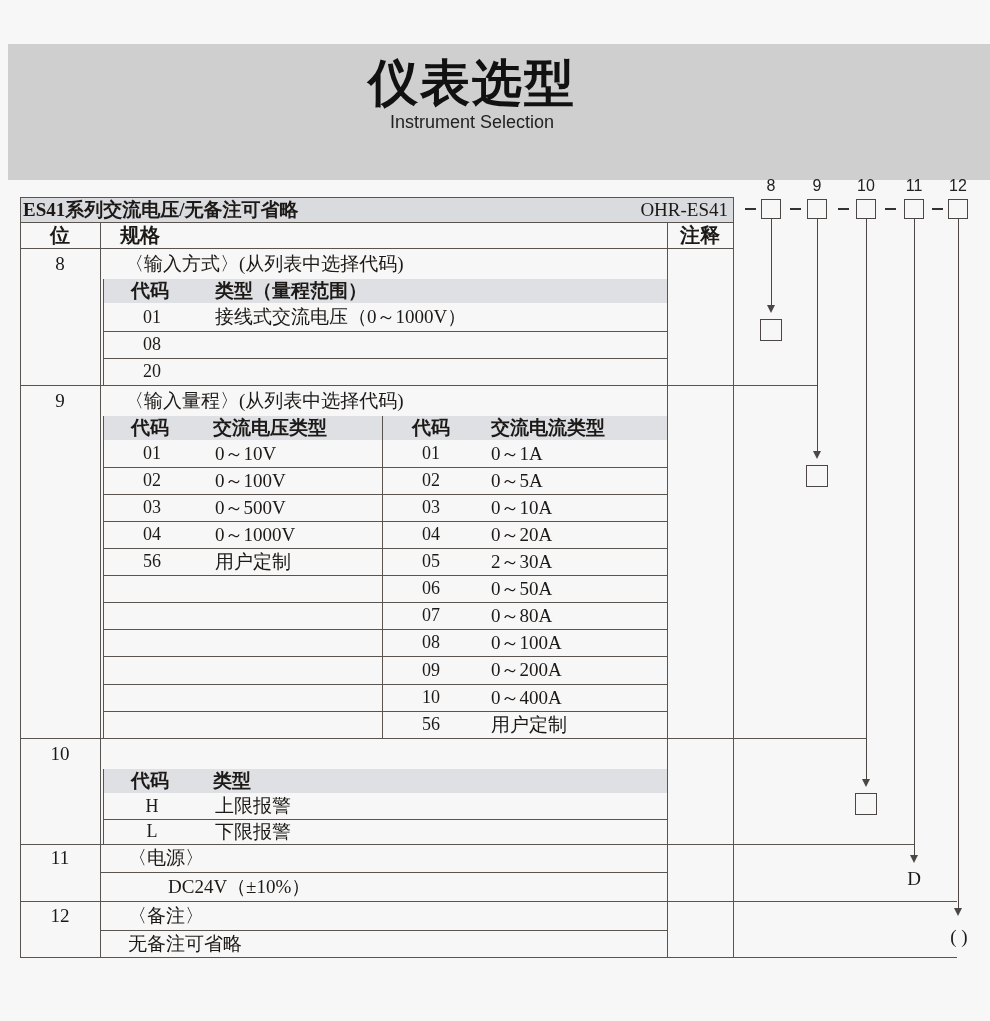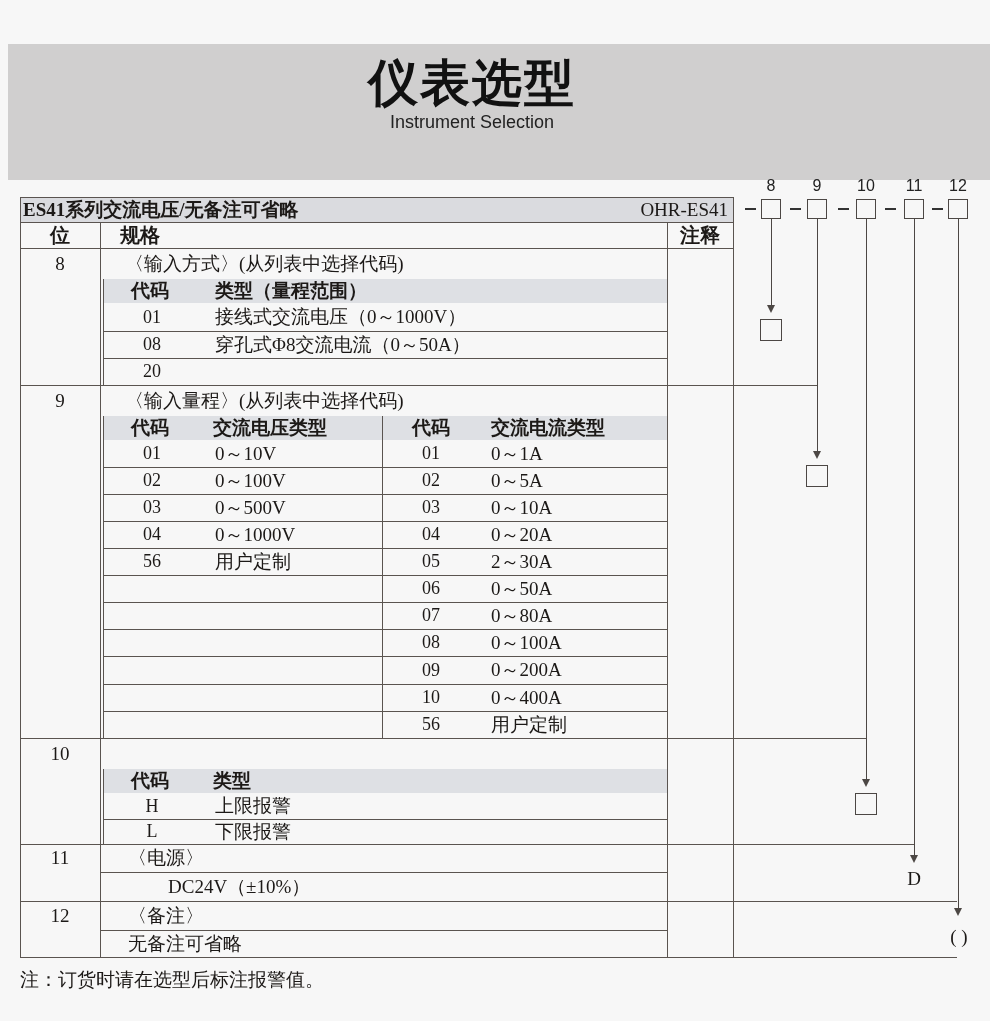--- a/index.html
+++ b/index.html
@@ -77,21 +77,20 @@
   <div class="txt cc" style="left:20px;top:248px;width:80px;height:31px;">8</div>
   <div class="txt" style="left:125px;top:248px;height:31px;">〈输入方式〉(从列表中选择代码)</div>
   <div class="vline" style="left:103px;top:279px;height:106px;"></div>
   <div class="txt bold cc" style="left:118px;top:279px;width:64px;height:24px;">代码</div>
   <div class="txt bold" style="left:215px;top:279px;height:24px;">类型（量程范围）</div>
   <div class="hline" style="left:103px;top:331px;width:564px;"></div>
   <div class="hline" style="left:103px;top:358px;width:564px;"></div>
   <div class="txt code" style="left:132px;top:303px;width:40px;height:28px;">01</div>
   <div class="txt" style="left:215px;top:303px;height:28px;">接线式交流电压（0～1000V）</div>
   <div class="txt code" style="left:132px;top:331px;width:40px;height:27px;">08</div>
-  <div class="txt" style="left:215px;top:331px;height:27px;">穿孔式Φ8交流电流（0～50A）</div>
   <div class="txt code" style="left:132px;top:358px;width:40px;height:27px;">20</div>
 
   <div class="txt cc" style="left:20px;top:385px;width:80px;height:31px;">9</div>
   <div class="txt" style="left:125px;top:385px;height:31px;">〈输入量程〉(从列表中选择代码)</div>
   <div class="vline" style="left:103px;top:416px;height:322px;"></div>
   <div class="vline" style="left:382px;top:416px;height:322px;"></div>
   <div class="txt bold cc" style="left:118px;top:416px;width:64px;height:24px;">代码</div>
   <div class="txt bold" style="left:213px;top:416px;height:24px;">交流电压类型</div>
   <div class="txt bold cc" style="left:399px;top:416px;width:64px;height:24px;">代码</div>
   <div class="txt bold" style="left:491px;top:416px;height:24px;">交流电流类型</div>
@@ -191,15 +190,14 @@
   <div class="pbox" style="left:855px;top:793px;width:22px;height:22px;"></div>
 
   <div class="pline" style="left:914px;top:219px;height:636px;"></div>
   <div class="arrow" style="left:910px;top:855px;"></div>
   <div class="txt cc" style="left:904px;top:866px;width:20px;height:26px;">D</div>
 
   <div class="pline" style="left:958px;top:219px;height:689px;"></div>
   <div class="arrow" style="left:954px;top:908px;"></div>
   <div class="txt cc" style="left:938px;top:924px;width:42px;height:26px;">(  )</div>
 
-  <div class="txt" style="left:20px;top:966px;height:28px;">注：订货时请在选型后标注报警值。</div>
 
 </div>
 
 </body></html>

